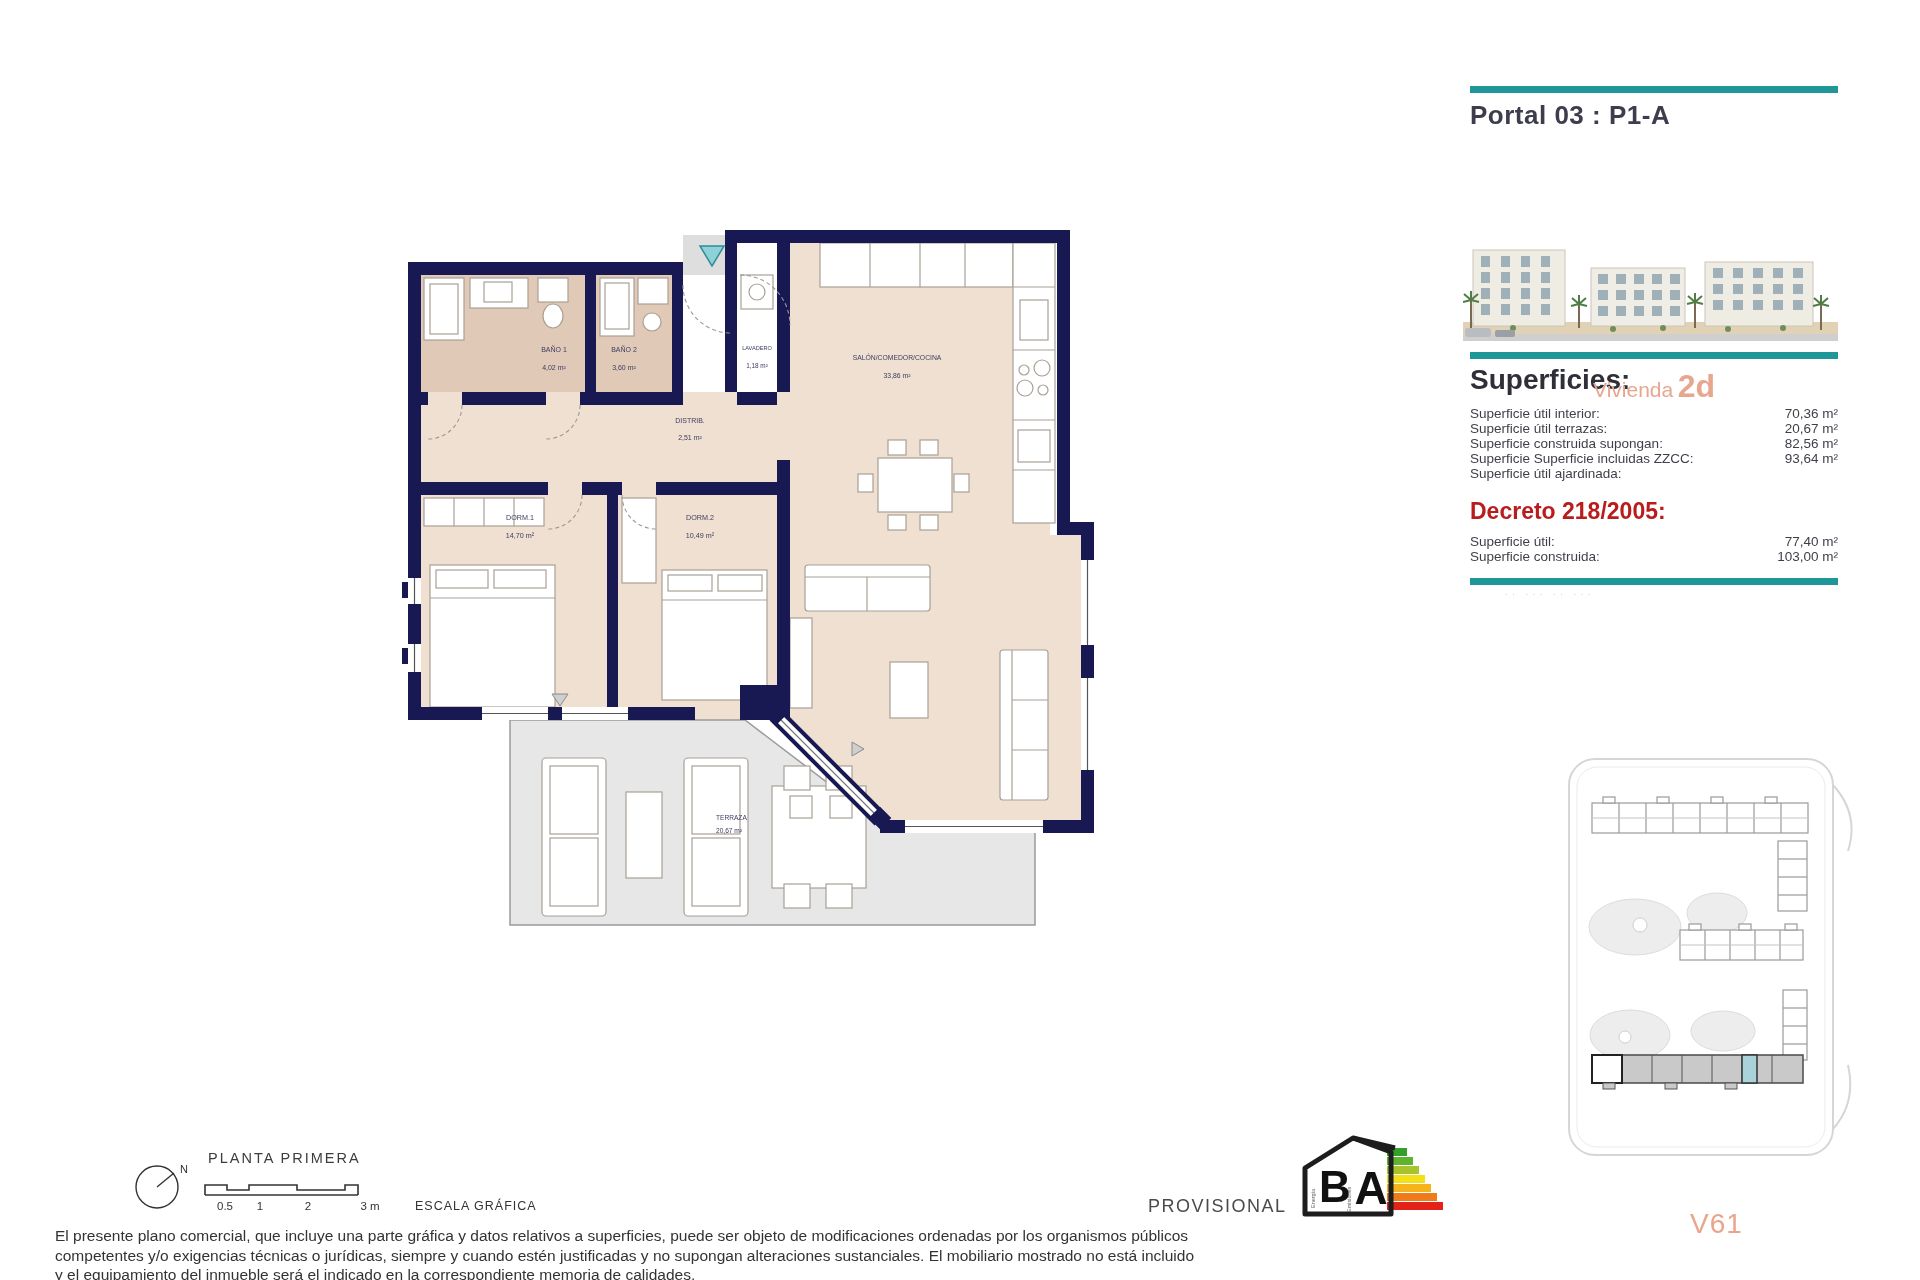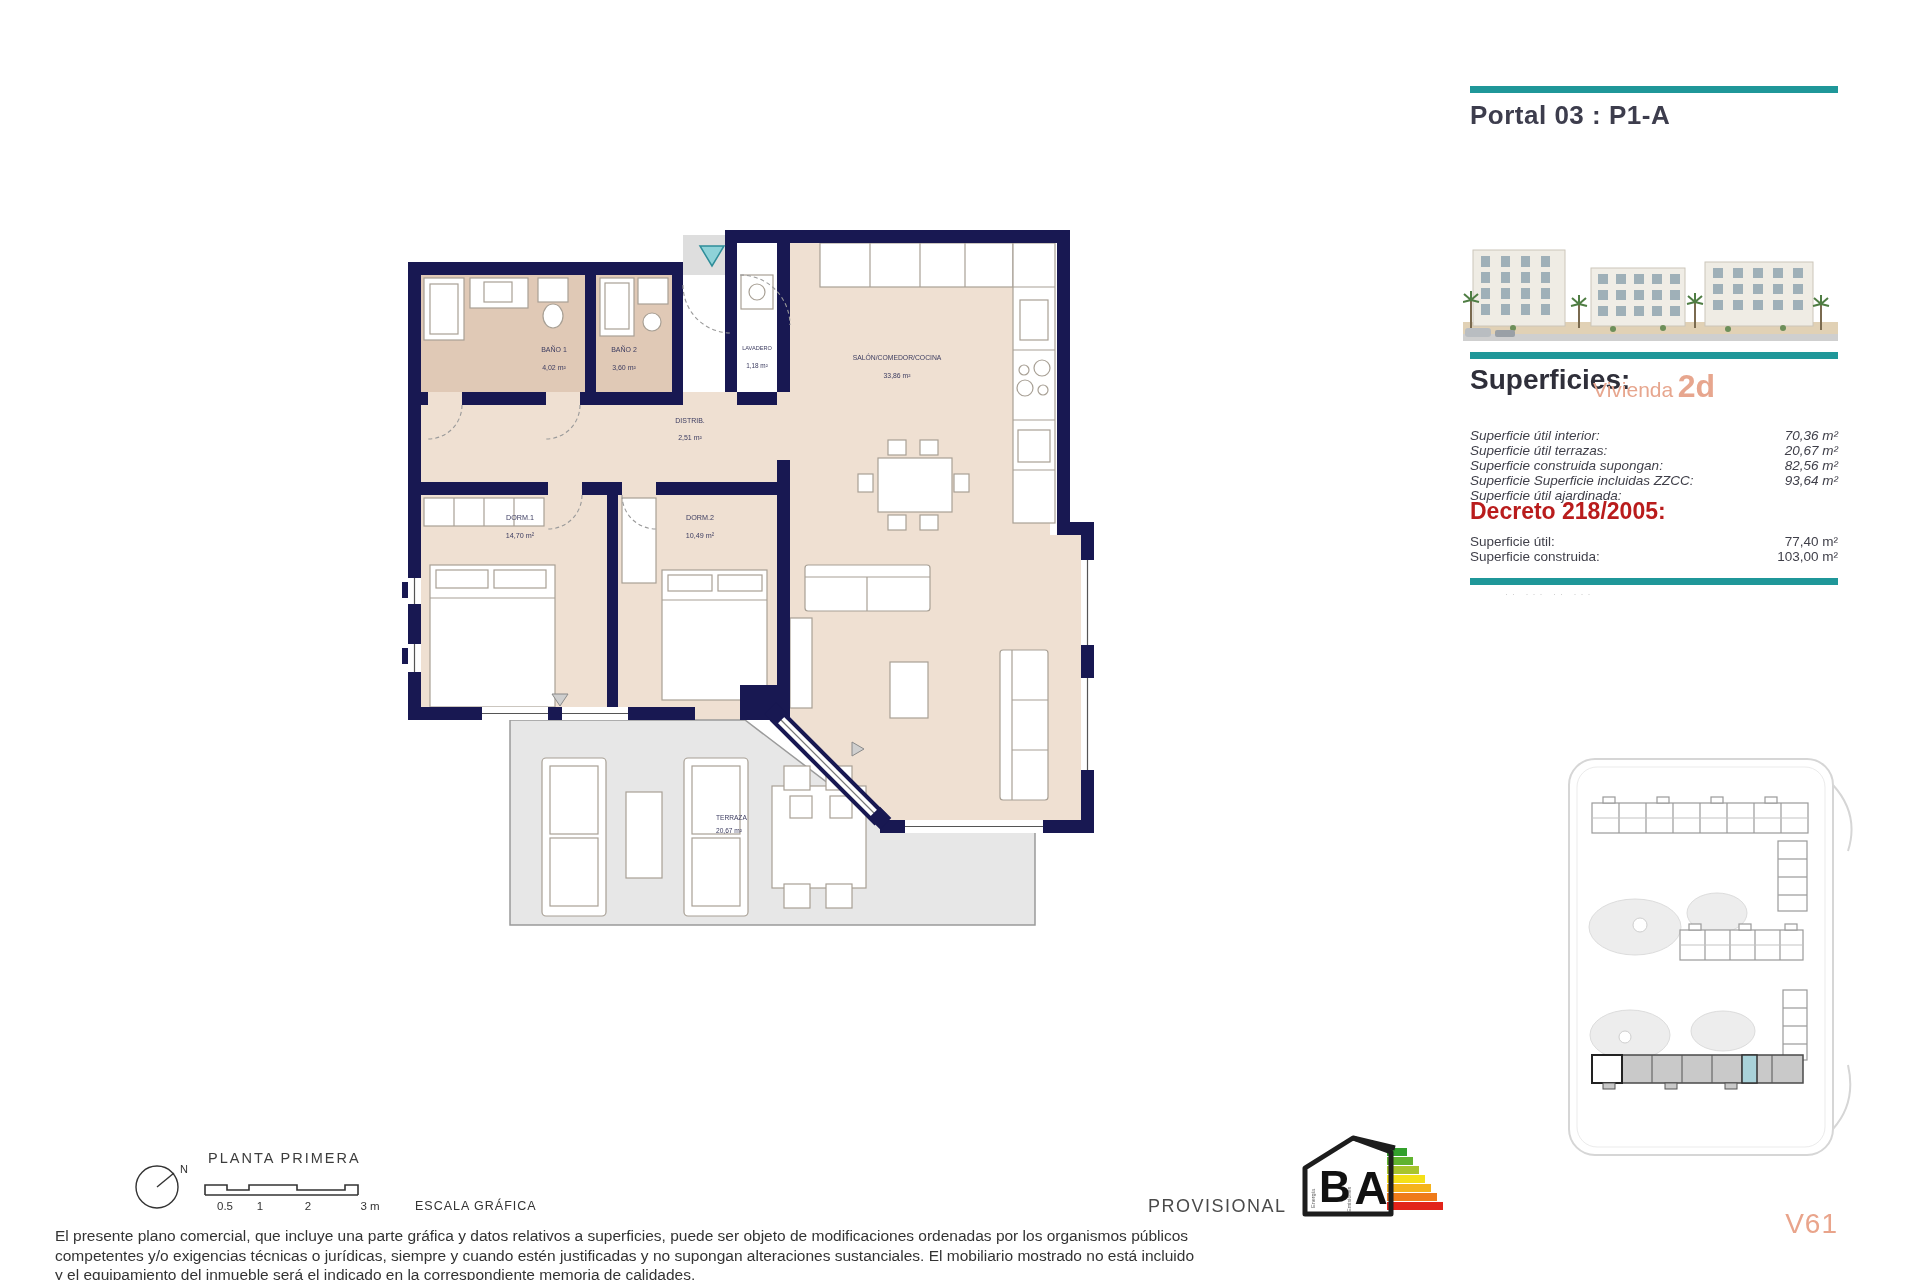--- a/index.html
+++ b/index.html
@@ -11,21 +11,21 @@
   .sup-title{position:absolute;left:1470px;top:364px;font-size:28px;font-weight:700;color:#2f2f3a;}
   .vivienda{position:absolute;left:1470px;top:368px;width:368px;text-align:center;color:#e7a68e;}
   .vivienda .vw{font-size:21px;}
   .vivienda .vv{font-size:32px;font-weight:600;}
   .rows{position:absolute;left:1470px;width:368px;}
   .rows .row{display:flex;justify-content:space-between;font-size:13.5px;line-height:15px;color:#3f3f49;}
   .dec-title{position:absolute;left:1470px;top:498px;font-size:23px;font-weight:700;color:#b91c1c;}
   .clipped{position:absolute;left:1505px;top:589px;height:9px;overflow:hidden;color:#b5b5b5;font-size:9px;letter-spacing:4px;opacity:.7;}
   .planta{position:absolute;left:208px;top:1150px;font-size:14.5px;letter-spacing:2px;color:#3d3d3d;}
   .provisional{position:absolute;left:1148px;top:1196px;font-size:18px;letter-spacing:1.5px;color:#4a4a4a;}
-  .v61{position:absolute;left:1690px;top:1208px;width:148px;text-align:right;font-size:28px;color:#e9a48b;letter-spacing:1px;}
+  .v61{position:absolute;left:1690px;top:1208px;width:148px;text-align:left;font-size:28px;color:#e9a48b;letter-spacing:1px;}
   .disclaimer{position:absolute;left:55px;top:1226px;width:1360px;font-size:15.5px;line-height:19.5px;color:#333;}
   svg text{font-family:"Liberation Sans",sans-serif;}
 </style>
 </head>
 <body>
 
 <div class="sheet">
 
   <div class="rule" style="left:1470px;top:86px;width:368px;"></div>
   <div class="portal">Portal 03 : P1-A</div>
@@ -120,21 +120,21 @@
   </svg>
 
   <div class="rule" style="left:1470px;top:352px;width:368px;"></div>
 
   <div class="sup-title">Superficies:</div>
   <div class="vivienda">
     <span class="vw">Vivienda</span>
     <span class="vv">2d</span>
   </div>
 
-  <div class="rows" style="top:428px;font-style:italic;">
+  <div class="rows" style="top:406px;">
     <div class="row">
       <span>Superficie útil interior:</span>
       <span>70,36 m²</span>
     </div>
     <div class="row">
       <span>Superficie útil terrazas:</span>
       <span>20,67 m²</span>
     </div>
     <div class="row">
       <span>Superficie construida supongan:</span>

